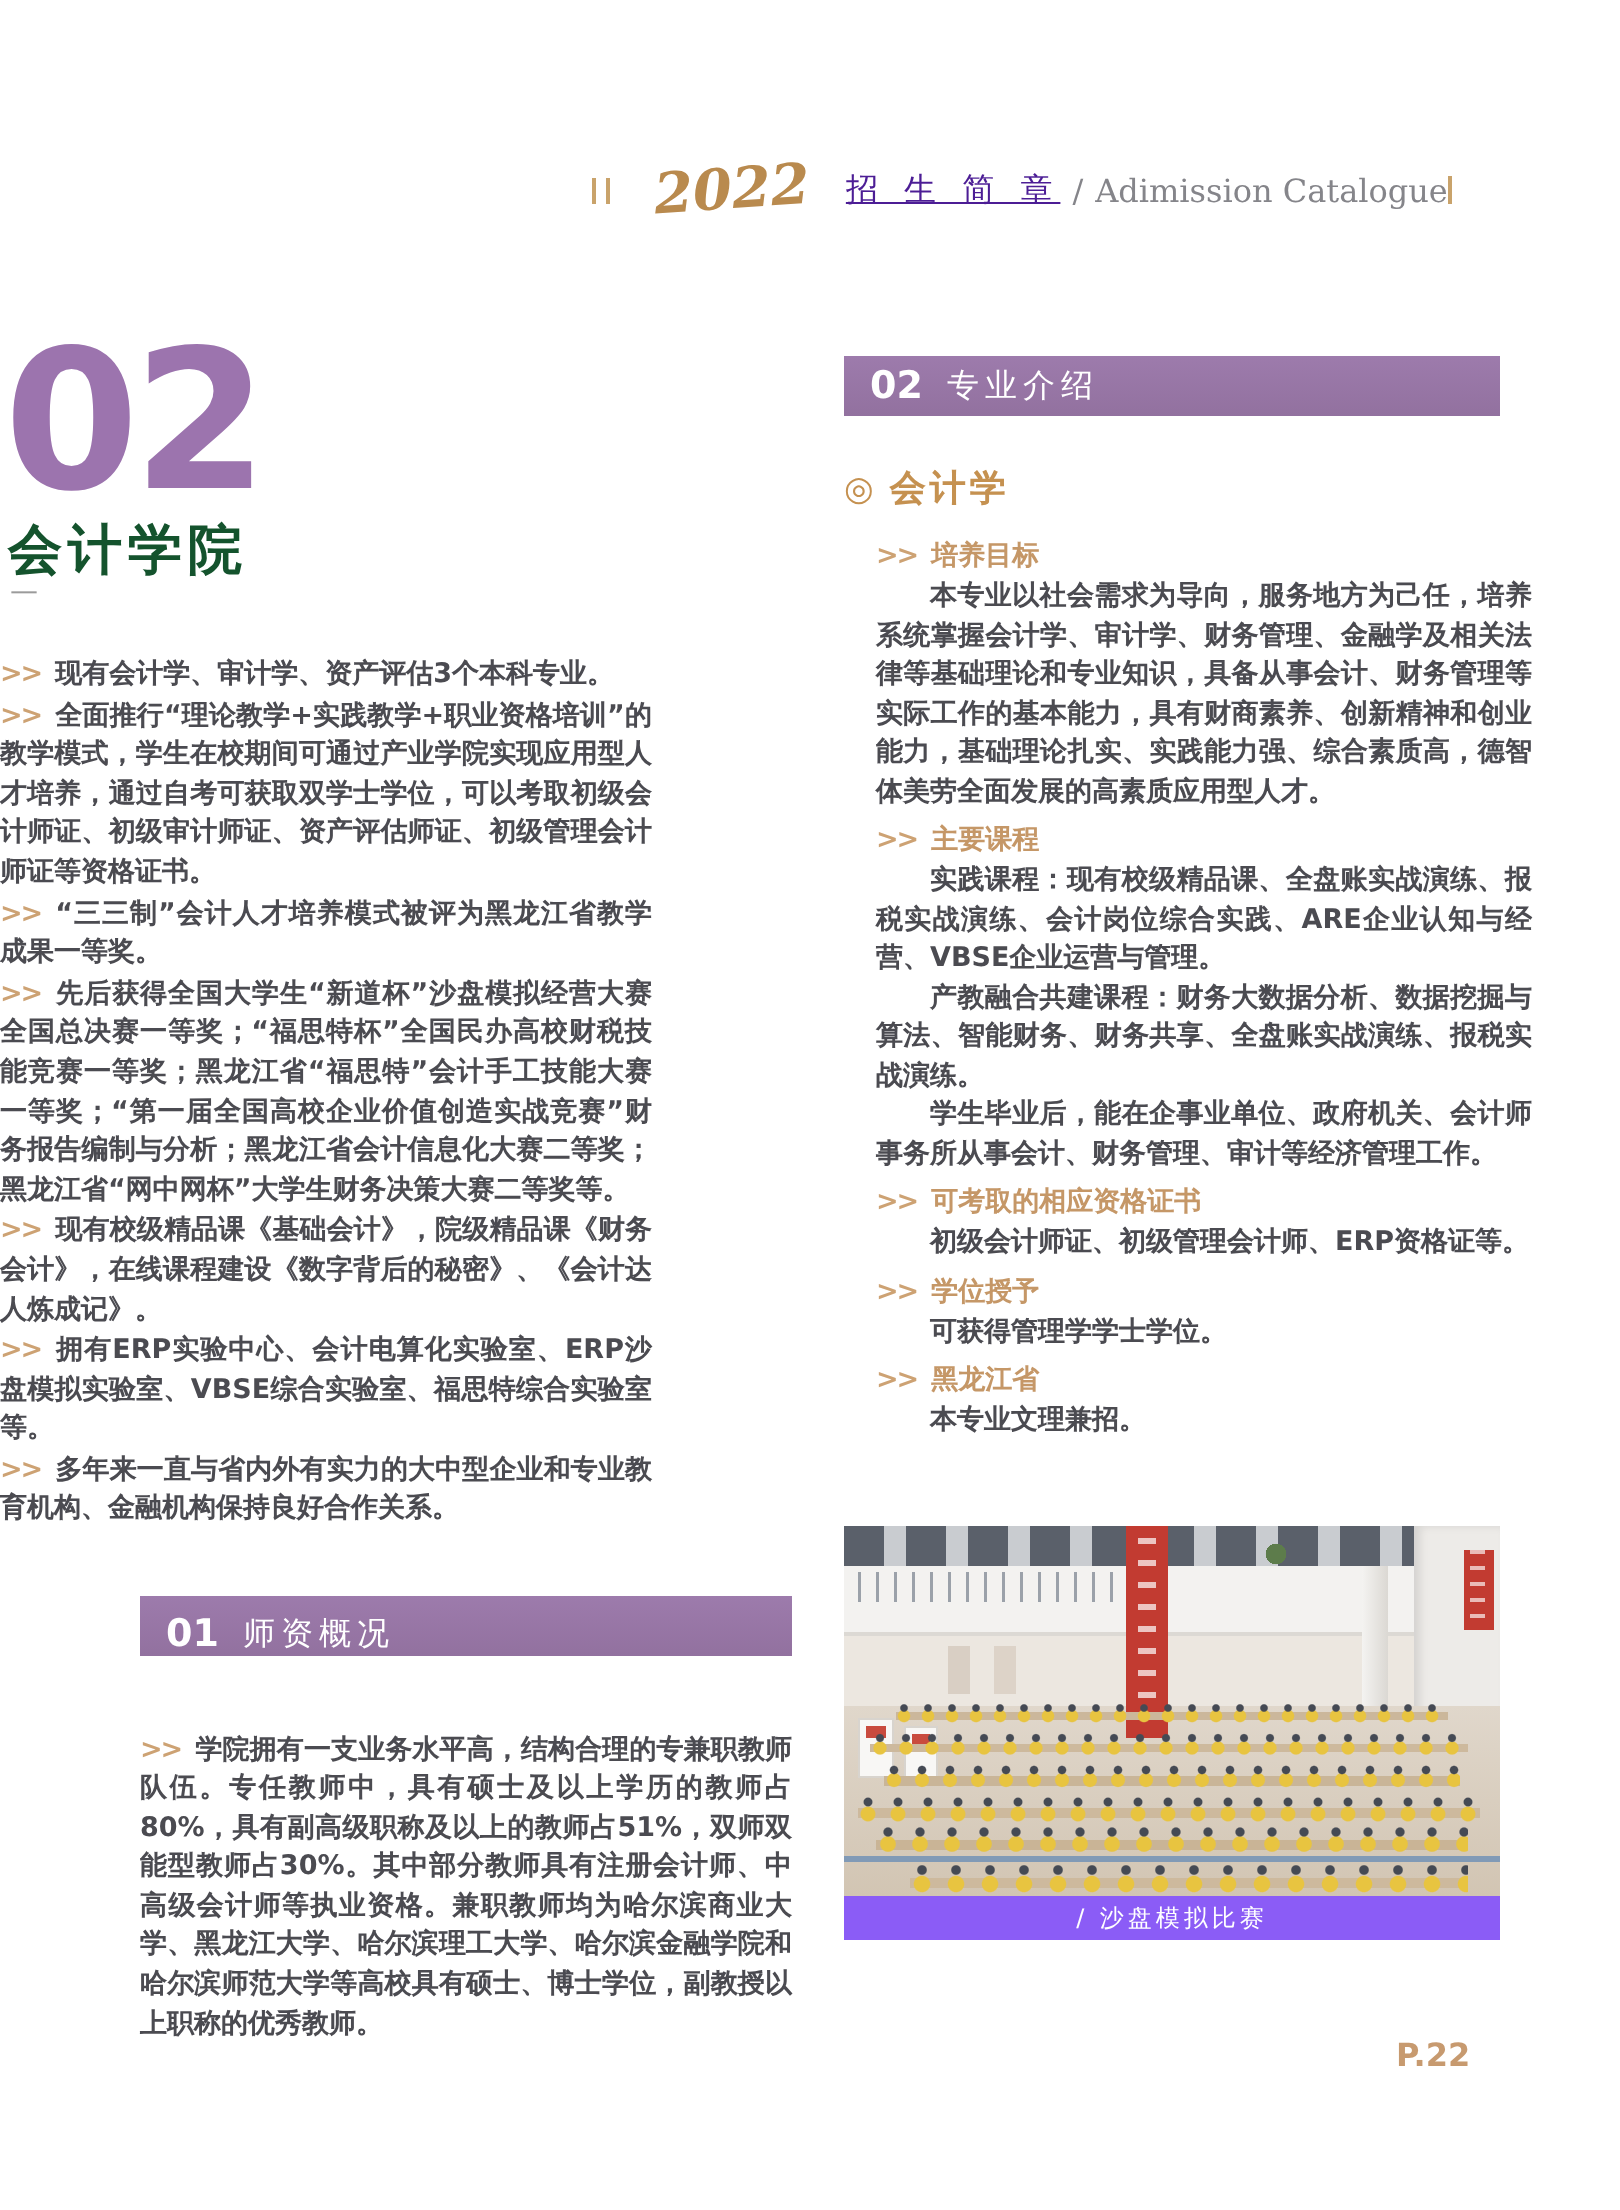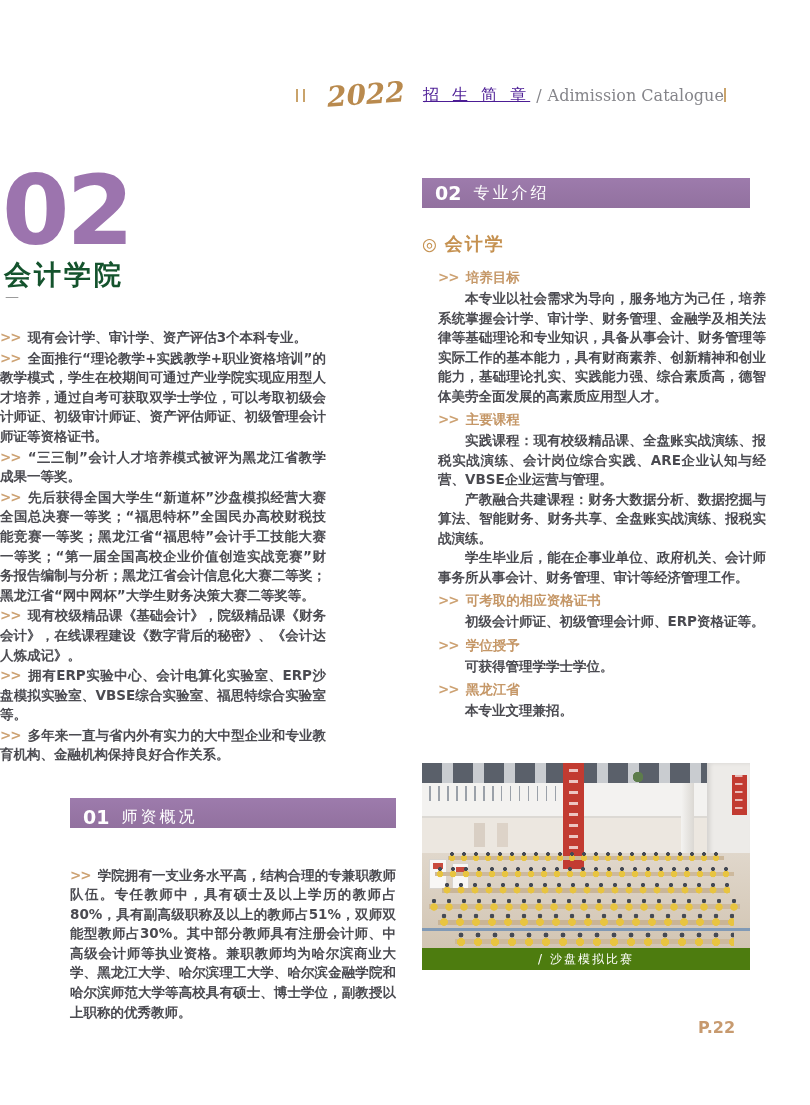--- a/index.html
+++ b/index.html
@@ -68,21 +68,21 @@
                    background-image:repeating-linear-gradient(180deg,rgba(255,255,255,.7) 0 3px,transparent 3px 11px);
                    background-size:45% 92%;background-repeat:no-repeat;background-position:center 6px;}
   .p-plant{position:absolute;top:8px;left:64%;width:12px;height:12px;border-radius:50%;
            background:radial-gradient(circle,#5d7c4b 0 60%,transparent 62%);}
   .p-floor{position:absolute;top:90px;left:0;right:0;bottom:0;
            background:linear-gradient(180deg,#e0d7cb,#d2c5b3);}
   .p-sign{position:absolute;background:#f8f7f5;border:1px solid #d8d4ce;}
   .p-sign .r{position:absolute;top:3px;left:3px;right:3px;height:6px;background:#c94b3e;}
   .crowd-row{position:absolute;background-repeat:repeat-x,repeat-x,no-repeat;}
   .blue-line{position:absolute;left:0;right:0;top:165px;height:3px;background:#6b8fb5;opacity:.8;}
-  .photo-caption{position:relative;height:22px;background:#4d7c0f;color:#ffffff;display:flex;
+  .photo-caption{position:relative;height:22px;background:#8b5cf6;color:#ffffff;display:flex;
                  align-items:center;justify-content:center;font-size:12px;letter-spacing:2px;}
 
   .page-num{position:absolute;left:698px;top:1018px;font-size:16px;font-weight:600;color:#c79a6f;}
 </style>
 </head>
 <body>
 
 <div class="page">
 
   <div class="header">

